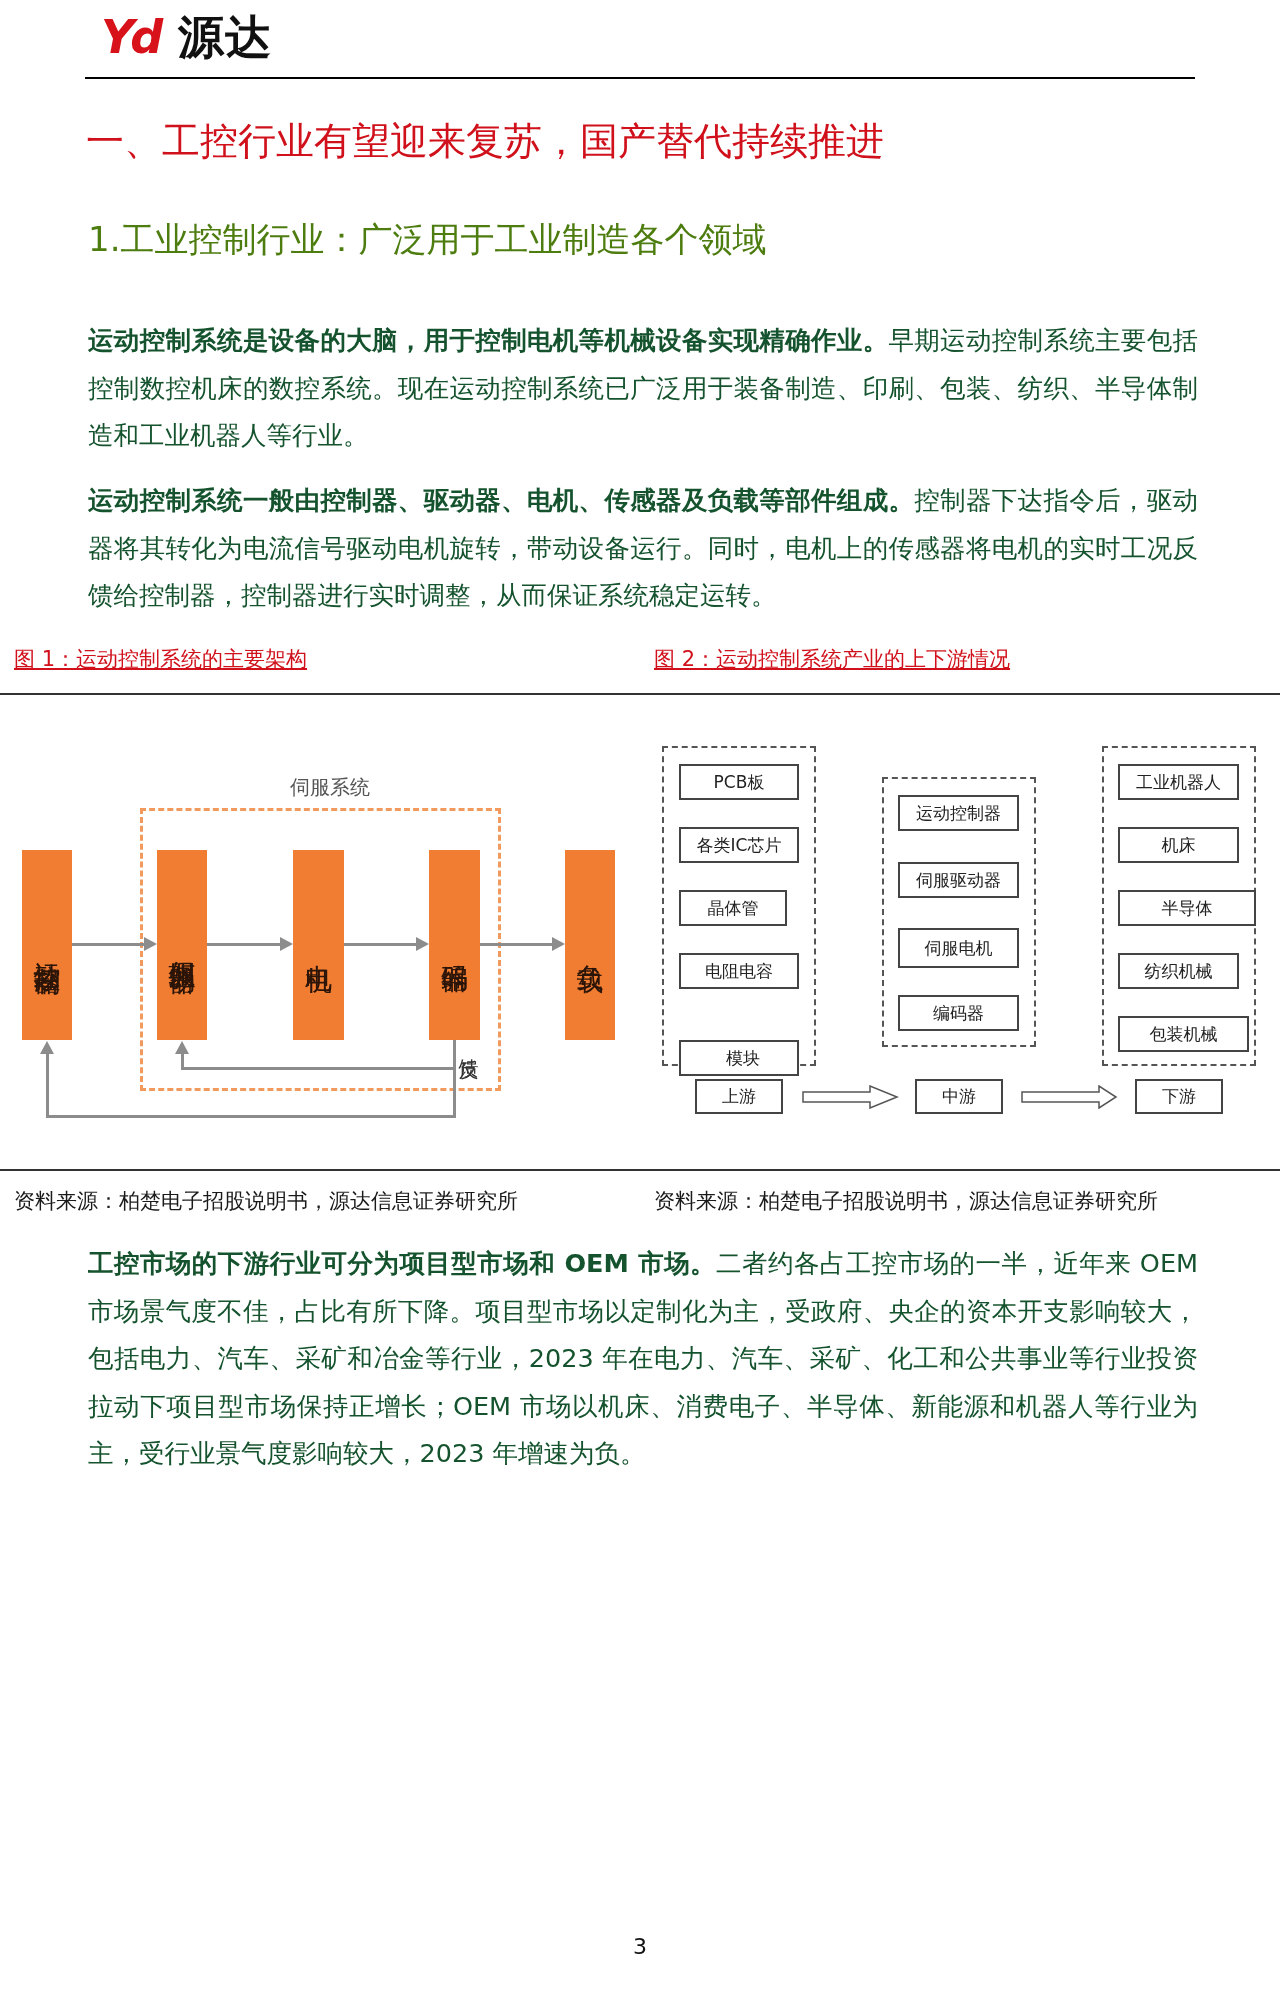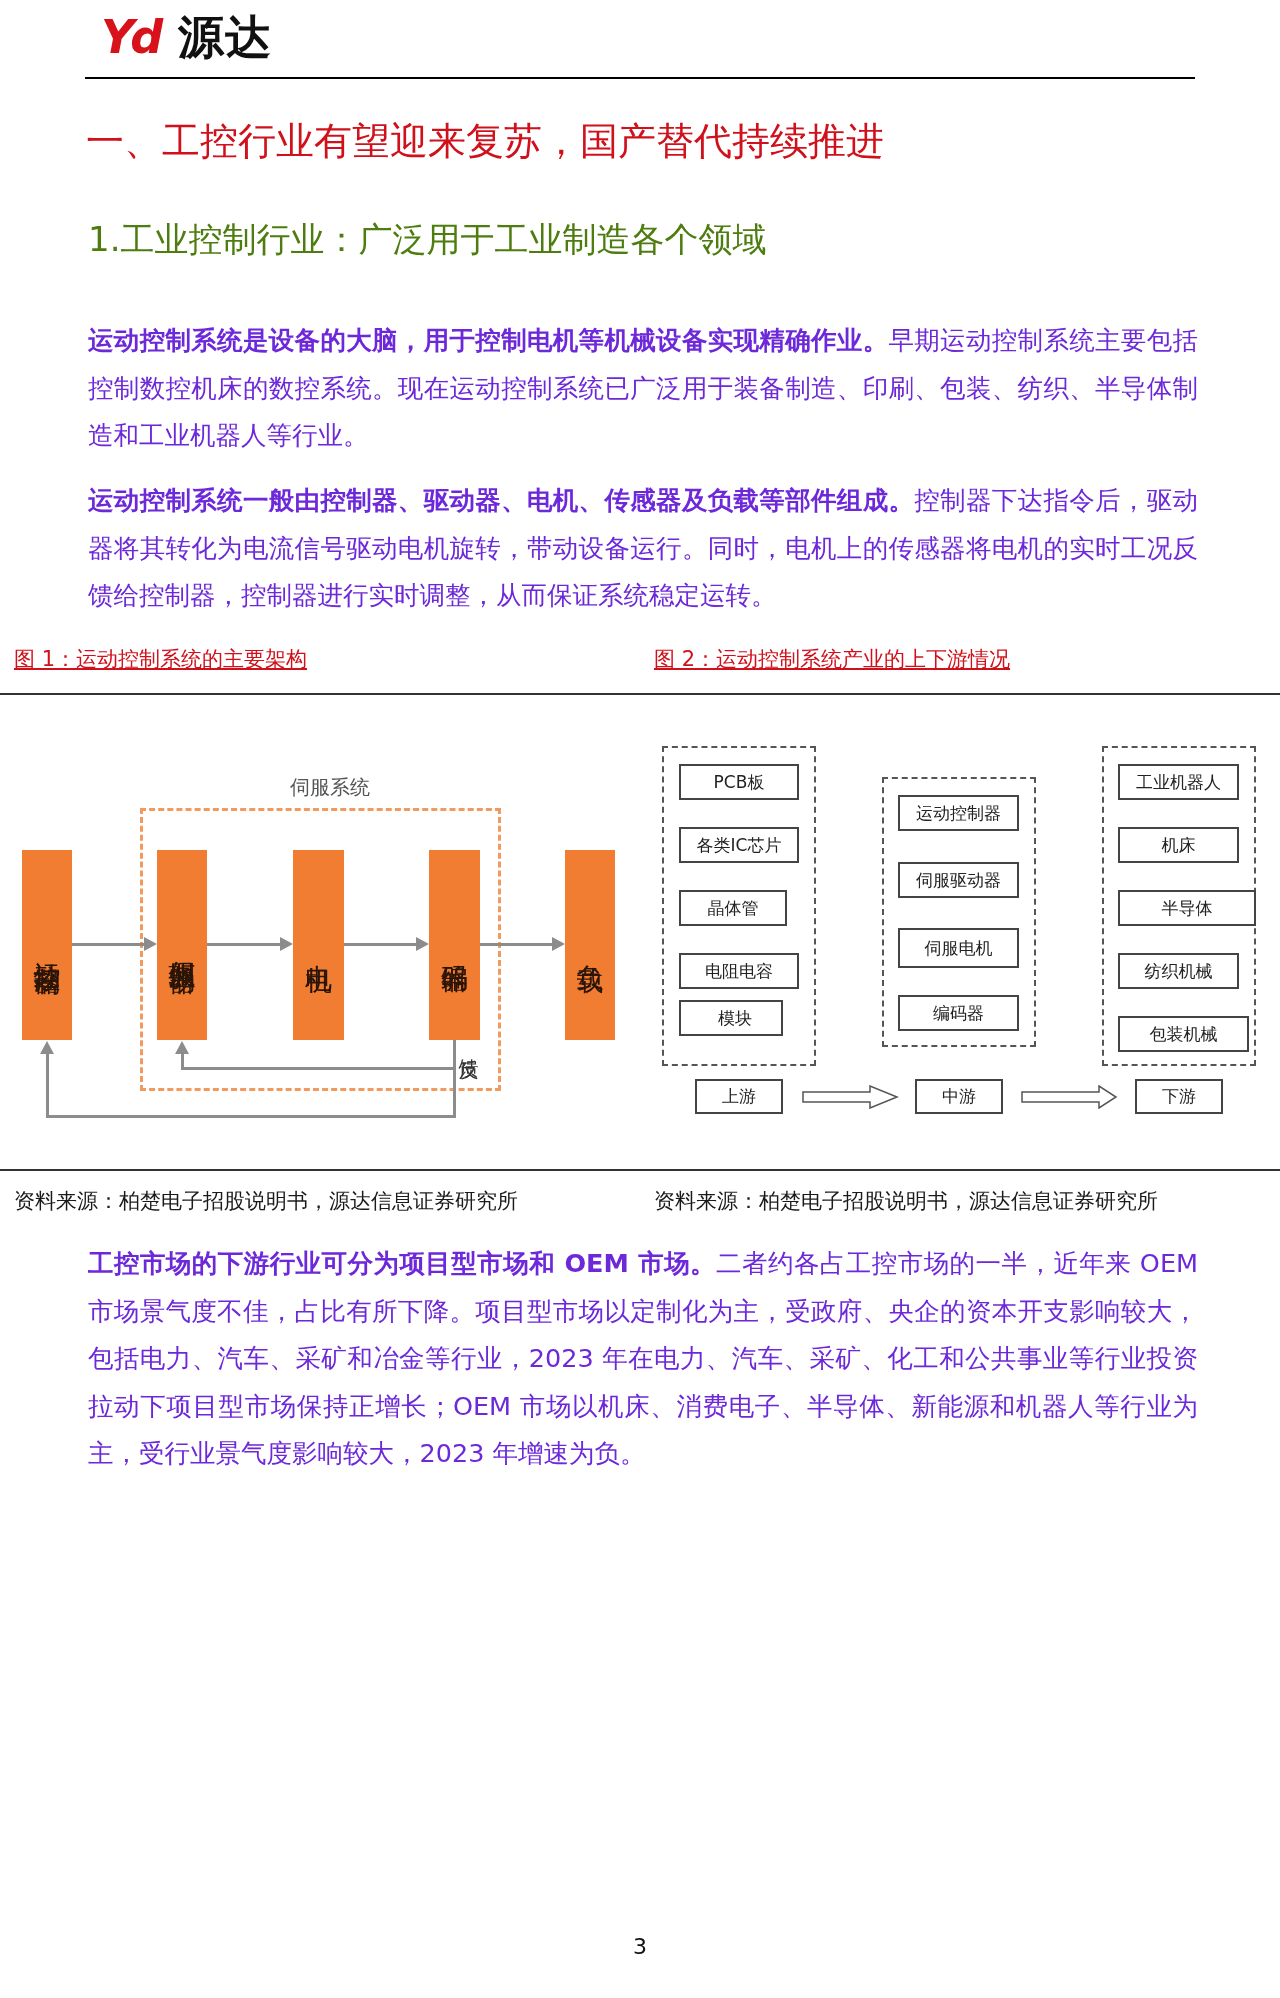--- a/index.html
+++ b/index.html
@@ -8,21 +8,21 @@
   .abs { position: absolute; }
 
   
   .logo-yd { left: 101px; top: 12px; font-family: "DejaVu Sans", sans-serif; font-weight: bold; font-style: italic; font-size: 46px; color: #d8121a; letter-spacing: -4px; line-height: 50px; }
   .logo-cn { left: 178px; top: 12px; font-weight: bold; font-size: 46px; color: #111; line-height: 50px; letter-spacing: 1px; }
   .header-rule { left: 85px; top: 77px; width: 1110px; height: 2px; background: #000; }
 
   .h1 { left: 86px; top: 116px; font-size: 38px; color: #d0101a; line-height: 50px; white-space: nowrap; }
   .h2 { left: 88px; top: 216px; font-size: 34px; color: #4d7c0f; line-height: 46px; white-space: nowrap; }
 
-  .para { left: 88px; width: 1110px; font-size: 25.5px; line-height: 47.5px; color: #6d28d9; text-align: justify; }
+  .para { left: 88px; width: 1110px; font-size: 25.5px; line-height: 47.5px; color: #14532d; text-align: justify; }
   .para b { font-weight: bold; }
 
   .fig-caption { top: 644px; font-size: 21px; color: #d0101a; line-height: 30px; white-space: nowrap; text-decoration: underline; }
   .rule { left: 0; width: 1280px; height: 2px; background: #333; }
   .source { top: 1186px; font-size: 21px; color: #1a1a1a; line-height: 30px; white-space: nowrap; }
 
   
   .obox { background: #f07d32; display: flex; align-items: center; justify-content: center; }
   .obox span { writing-mode: vertical-rl; text-orientation: upright; font-size: 27px; color: #2b1408; letter-spacing: 2px; line-height: 30px; }
   .servo-dash { border: 3px dashed #f29a5e; }
@@ -98,21 +98,21 @@
   <div class="abs fb-label" style="left:458px;top:1025px;">反馈</div>
 </div>
 
 <div class="abs" style="left:0;top:0;width:1280px;height:1998px;pointer-events:none;">
 
   <div class="abs gdash" style="left:662px;top:746px;width:154px;height:320px;"></div>
   <div class="abs wbox" style="left:679px;top:764px;width:120px;height:36px;">PCB板</div>
   <div class="abs wbox" style="left:679px;top:827px;width:120px;height:36px;">各类IC芯片</div>
   <div class="abs wbox" style="left:679px;top:890px;width:108px;height:36px;">晶体管</div>
   <div class="abs wbox" style="left:679px;top:953px;width:120px;height:36px;text-align:center;">电阻电容</div>
-  <div class="abs wbox" style="left:679px;top:1000px;width:104px;height:36px;padding-left:8px;">模块</div>
+  <div class="abs wbox" style="left:679px;top:1040px;width:120px;height:36px;padding-left:8px;">模块</div>
   <div class="abs wbox" style="left:695px;top:1079px;width:88px;height:35px;">上游</div>
 
   <svg class="abs" style="left:802px;top:1085px;" width="98" height="24">
     <polygon points="1,7 68,7 68,1 95,12 68,23 68,17 1,17" fill="#fff" stroke="#555" stroke-width="1.5"></polygon>
   </svg>
 
   <div class="abs gdash" style="left:882px;top:777px;width:154px;height:270px;"></div>
   <div class="abs wbox" style="left:898px;top:795px;width:121px;height:36px;">运动控制器</div>
   <div class="abs wbox" style="left:898px;top:862px;width:121px;height:36px;">伺服驱动器</div>
   <div class="abs wbox" style="left:898px;top:928px;width:121px;height:40px;">伺服电机</div>

